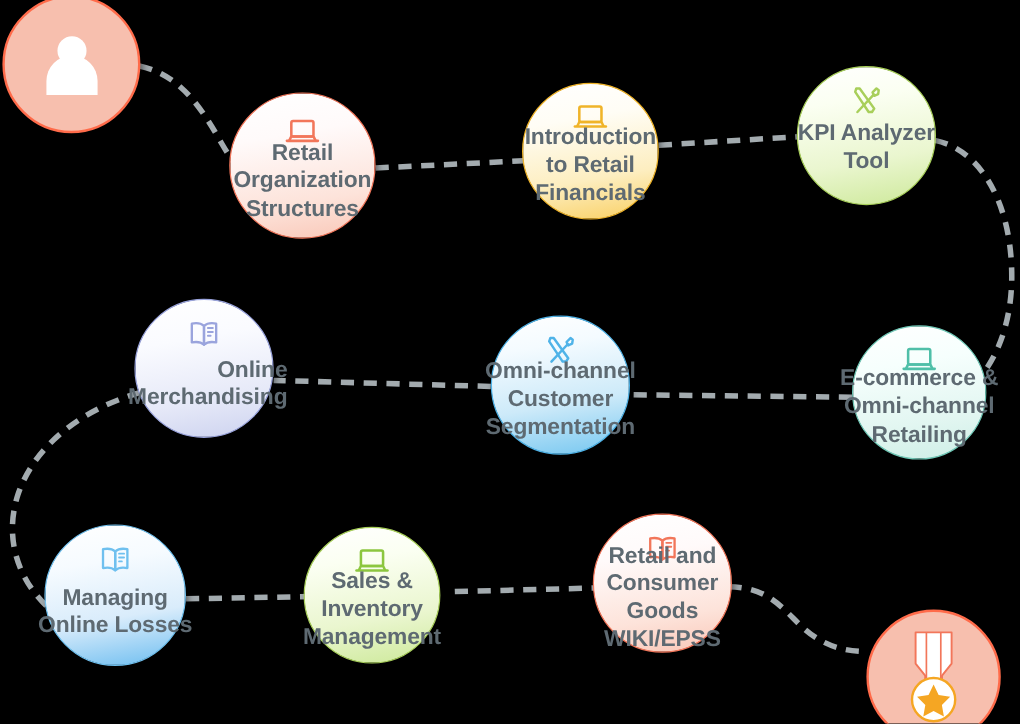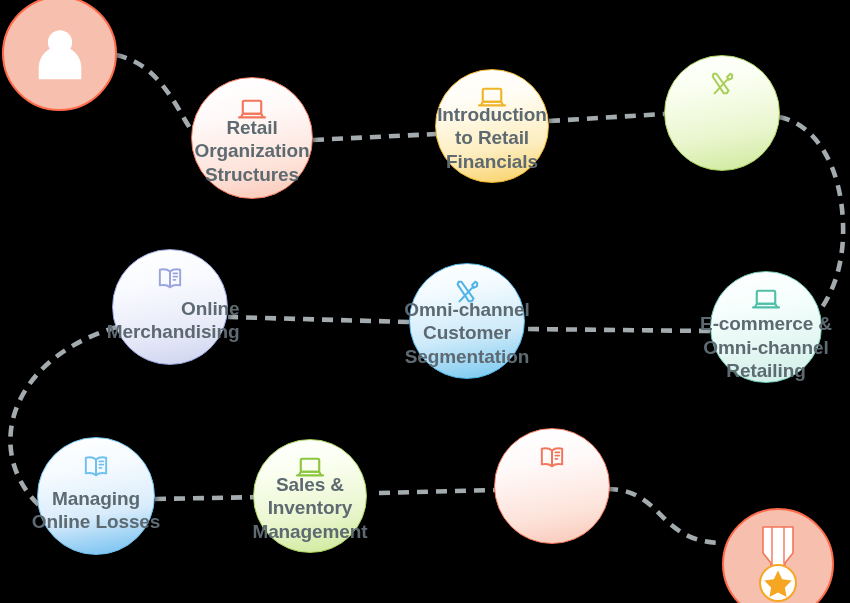--- a/index.html
+++ b/index.html
@@ -122,23 +122,25 @@
   </div>
 
   <div class="node t-green" style="left:664px; top:55px; width:116px; height:116px;">
     <span class="node-icon" style="top:14px;">
       <svg width="28" height="28" viewBox="0 0 30 30" fill="none" stroke="#a8cf5a" stroke-width="2.2" stroke-linecap="round" stroke-linejoin="round">
         <path d="M6 4 L9 4 L22 22 L20 25 L17 25 L5 7 Z"></path>
         <path d="M24 4 L20.5 7.5 L22 10.5 L25.5 9 L26 5.5 Z"></path>
         <path d="M21.5 9.5 L7 25"></path>
       </svg>
     </span>
-  </div>
-
-  <div class="node t-teal" style="left:710px; top:271px; width:112px; height:112px;justify-content:flex-end;">
+    <span class="node-label" style="margin-top:20px;">KPI Analyzer
+Tool</span>
+  </div>
+
+  <div class="node t-teal" style="left:710px; top:271px; width:112px; height:112px;">
     <span class="node-icon" style="top:16px;">
       <svg width="30" height="24" viewBox="0 0 32 26" fill="none" stroke="#4fbfa8" stroke-width="2.3">
         <rect x="6" y="3" width="20" height="14" rx="1.6"></rect>
         <path d="M2 21 L30 21" stroke-linecap="round"></path>
         <path d="M4 21 L6 17 L26 17 L28 21" stroke-linejoin="round"></path>
       </svg>
     </span>
     <span class="node-label" style="margin-top:24px;">E-commerce &amp;
 Omni-channel
 Retailing</span>
@@ -195,20 +197,23 @@
   </div>
 
   <div class="node t-coral" style="left:494px; top:428px; width:116px; height:116px;">
     <span class="node-icon" style="top:16px;">
       <svg width="28" height="24" viewBox="0 0 30 26" fill="none" stroke="#f2765a" stroke-width="2.1" stroke-linejoin="round">
         <path d="M15 6 C12 3.4, 8 3.2, 4 4 L4 21 C8 20.2, 12 20.4, 15 23 Z"></path>
         <path d="M15 6 C18 3.4, 22 3.2, 26 4 L26 21 C22 20.2, 18 20.4, 15 23 Z"></path>
         <path d="M18.5 8 L23 8 M18.5 11.5 L23 11.5 M18.5 15 L21 15" stroke-width="1.7" stroke-linecap="round"></path>
       </svg>
     </span>
+    <span class="node-label" style="margin-top:24px;">Retail and
+Consumer Goods
+WIKI/EPSS</span>
   </div>
 
   <div class="node endpoint" style="left:722px; top:508px; width:112px; height:112px;">
     <span class="node-icon" style="top:0; bottom:0;">
       <svg width="66" height="78" viewBox="0 0 66 78">
         <path d="M18 2 L48 2 L48 28 L40 38 L40 48 L26 48 L26 38 L18 28 Z" fill="#ffffff" stroke="#f2765a" stroke-width="1.6" stroke-linejoin="round"></path>
         <path d="M27 2 L27 40 M39 2 L39 40" stroke="#f2765a" stroke-width="1.4" fill="none"></path>
         <circle cx="33" cy="58" r="18" fill="#ffffff" stroke="#f5a623" stroke-width="2"></circle>
         <path d="M33 45.5 L37.2 54.2 L46.8 55.6 L39.9 62.4 L41.6 72 L33 67.4 L24.4 72 L26.1 62.4 L19.2 55.6 L28.8 54.2 Z" fill="#f5a623"></path>
       </svg>

